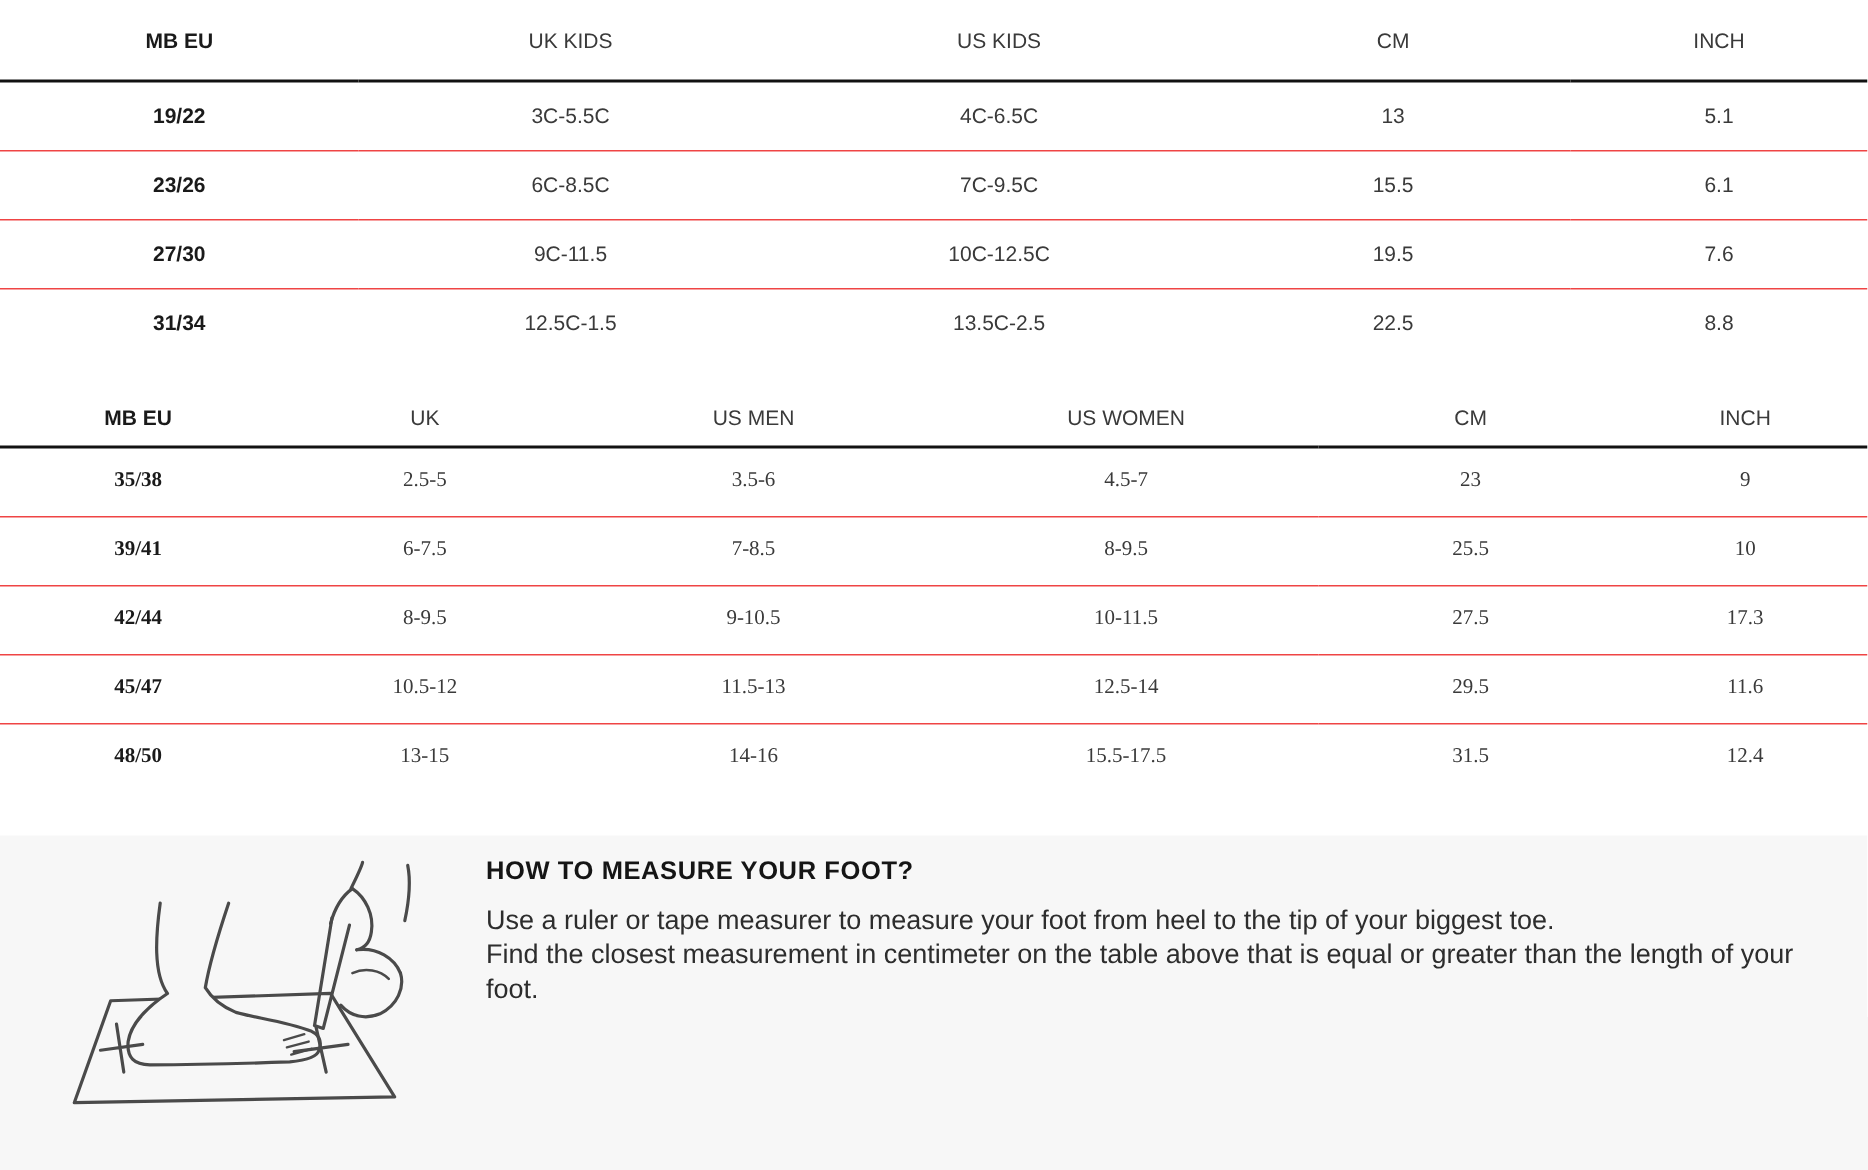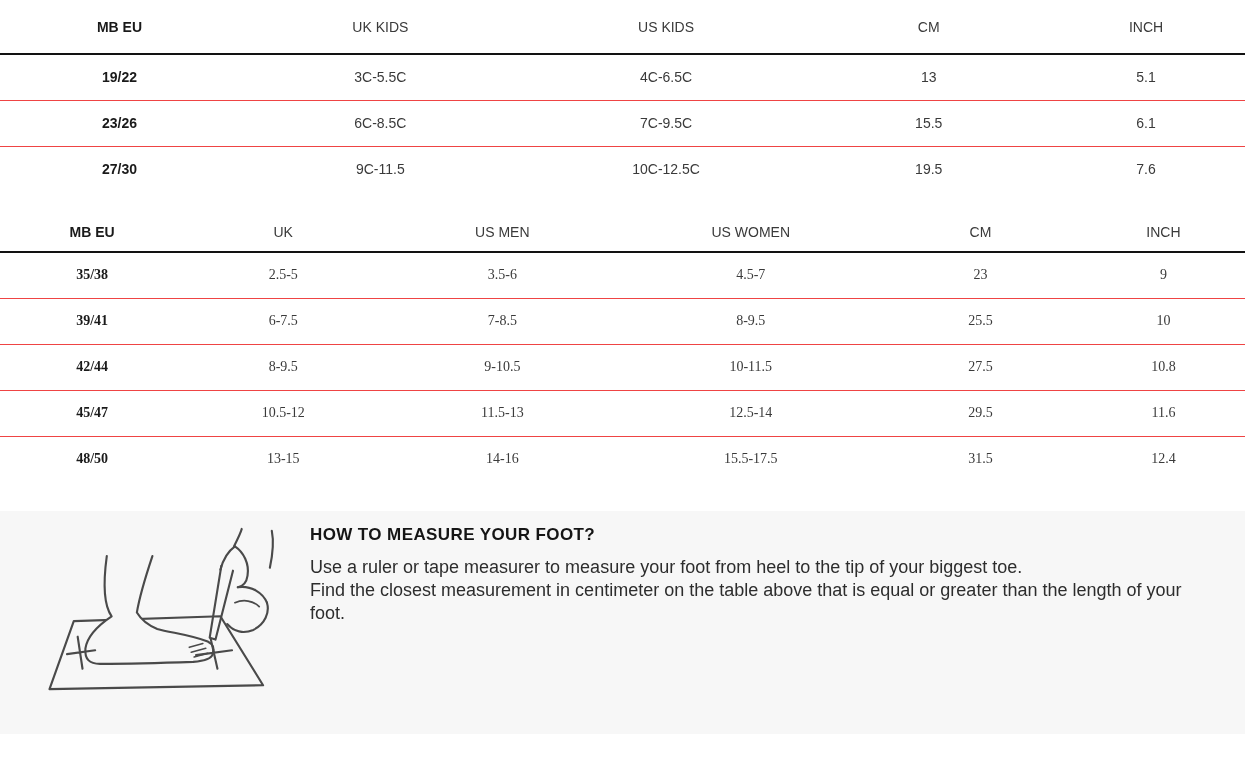--- a/index.html
+++ b/index.html
@@ -31,20 +31,21 @@
   #adults-table thead tr { height: 40px; }
   #adults-table tbody tr { height: 46px; font-family: Liberation Serif, serif; }
   .size-table tbody tr + tr td { border-top: 1px solid #ef4444; }
 
   .measure-section {
     margin-top: 29px;
     height: 223px;
     background: #f7f7f7;
     display: flex;
     align-items: flex-start;
+    gap: 14px;
   }
   .illustration-wrap {
     flex: 0 0 310px;
     padding: 16px 0 0 30px;
   }
   .measure-text {
     padding-top: 14px;
     padding-right: 30px;
   }
   .measure-heading {
@@ -94,20 +95,27 @@
       <td>7C-9.5C</td>
       <td>15.5</td>
       <td>6.1</td>
     </tr>
     <tr>
       <td class="lead">27/30</td>
       <td>9C-11.5</td>
       <td>10C-12.5C</td>
       <td>19.5</td>
       <td>7.6</td>
+    </tr>
+    <tr>
+      <td class="lead">31/34</td>
+      <td>12.5C-1.5</td>
+      <td>13.5C-2.5</td>
+      <td>22.5</td>
+      <td>8.8</td>
     </tr>
   </tbody>
 </table>
 
 <table class="size-table" id="adults-table">
   <colgroup>
     <col style="width:14.8%">
       <col style="width:15.9%">
       <col style="width:19.3%">
       <col style="width:20.6%">
@@ -140,21 +148,21 @@
       <td>8-9.5</td>
       <td>25.5</td>
       <td>10</td>
     </tr>
     <tr>
       <td class="lead">42/44</td>
       <td>8-9.5</td>
       <td>9-10.5</td>
       <td>10-11.5</td>
       <td>27.5</td>
-      <td>10.8</td>
+      <td>17.3</td>
     </tr>
     <tr>
       <td class="lead">45/47</td>
       <td>10.5-12</td>
       <td>11.5-13</td>
       <td>12.5-14</td>
       <td>29.5</td>
       <td>11.6</td>
     </tr>
     <tr>

